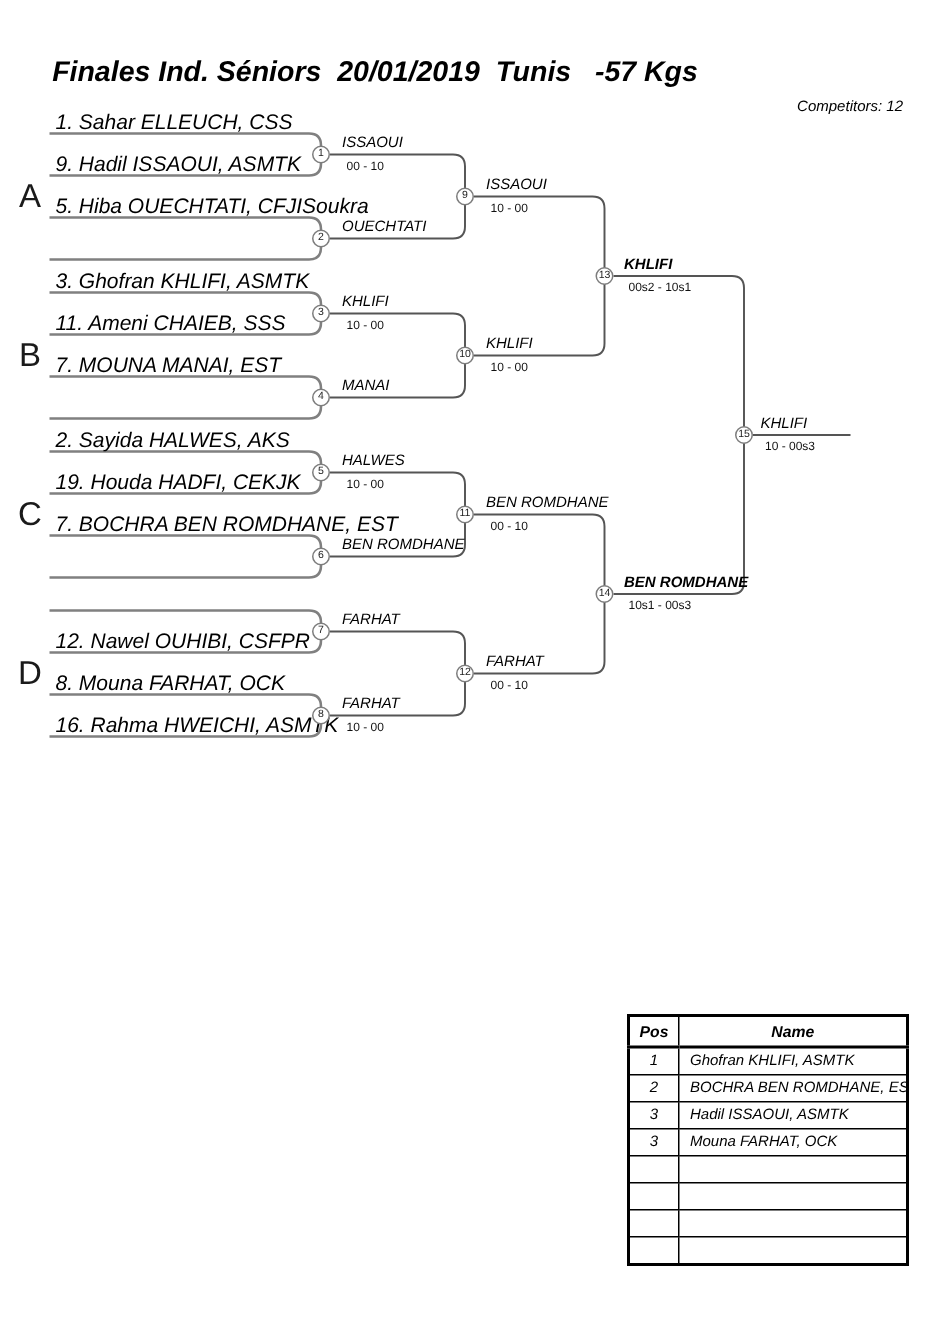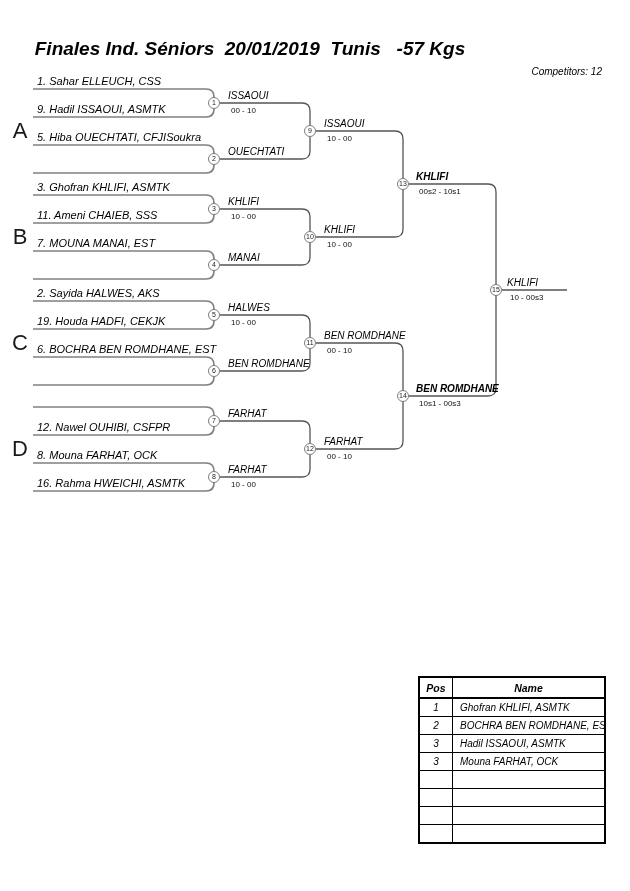--- a/index.html
+++ b/index.html
@@ -23,21 +23,21 @@
     font-size:10px;font-style:italic;
   }
   svg.bracket{position:absolute;left:0;top:0;z-index:0;}
   .group-label{
     position:absolute;left:8px;width:24px;height:26px;
     font-size:22px;line-height:26px;text-align:center;
     color:#1a1a1a;
   }
   .slot-name{
     position:absolute;left:37px;height:13px;line-height:13px;
-    font-size:11px;font-style:italic;white-space:nowrap;
+    font-size:14px;font-style:italic;white-space:nowrap;
   }
   .m-name{
     position:absolute;height:13px;line-height:13px;
     font-size:10px;font-style:italic;white-space:nowrap;z-index:1;
   }
   .m-name.bold{font-weight:bold;}
   .m-score{
     position:absolute;height:10px;line-height:10px;
     font-size:8px;white-space:nowrap;color:#111;z-index:1;
   }
@@ -110,21 +110,21 @@
   <div class="slot-name" style="top:75px">1. Sahar ELLEUCH, CSS</div>
   <div class="slot-name" style="top:103px">9. Hadil ISSAOUI, ASMTK</div>
   <div class="slot-name" style="top:131px">5. Hiba OUECHTATI, CFJISoukra</div>
   <div class="slot-name" style="top:159px"></div>
   <div class="slot-name" style="top:181px">3. Ghofran KHLIFI, ASMTK</div>
   <div class="slot-name" style="top:209px">11. Ameni CHAIEB, SSS</div>
   <div class="slot-name" style="top:237px">7. MOUNA MANAI, EST</div>
   <div class="slot-name" style="top:265px"></div>
   <div class="slot-name" style="top:287px">2. Sayida HALWES, AKS</div>
   <div class="slot-name" style="top:315px">19. Houda HADFI, CEKJK</div>
-  <div class="slot-name" style="top:343px">6. BOCHRA BEN ROMDHANE, EST</div>
+  <div class="slot-name" style="top:343px">7. BOCHRA BEN ROMDHANE, EST</div>
   <div class="slot-name" style="top:371px"></div>
   <div class="slot-name" style="top:393px"></div>
   <div class="slot-name" style="top:421px">12. Nawel OUHIBI, CSFPR</div>
   <div class="slot-name" style="top:449px">8. Mouna FARHAT, OCK</div>
   <div class="slot-name" style="top:477px">16. Rahma HWEICHI, ASMTK</div>
 
   <div class="circle" style="left:208px;top:97px">1</div>
   <div class="circle" style="left:208px;top:153px">2</div>
   <div class="circle" style="left:208px;top:203px">3</div>
   <div class="circle" style="left:208px;top:259px">4</div>

